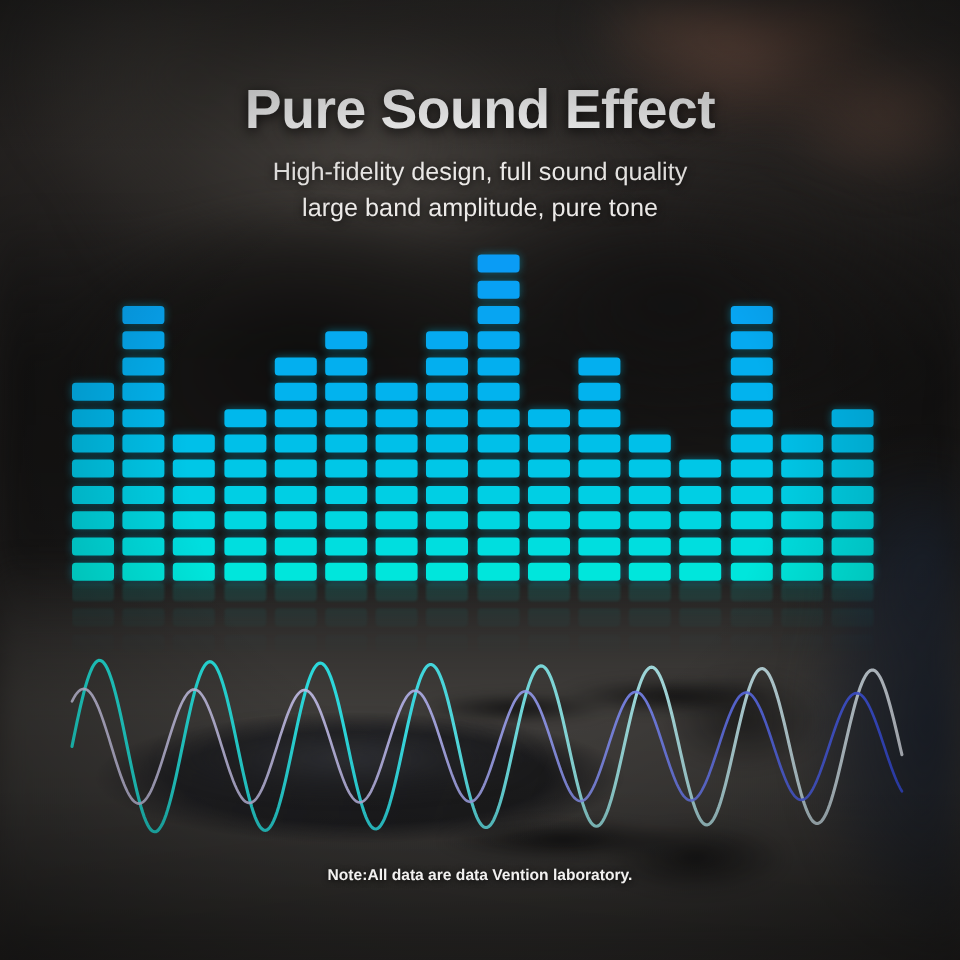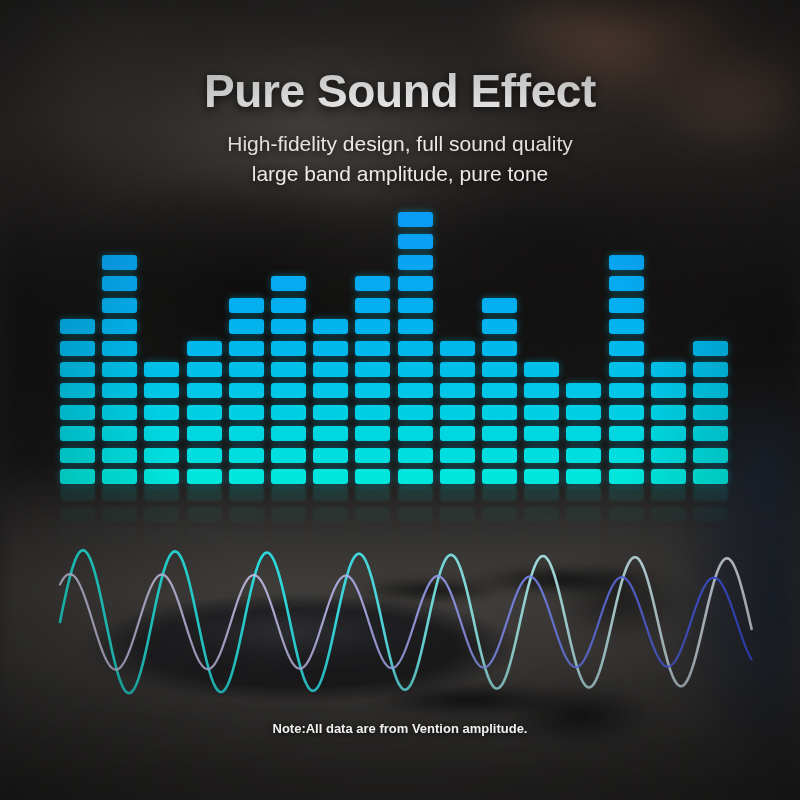--- a/index.html
+++ b/index.html
@@ -423,14 +423,14 @@
     </defs>
     <g id="wave-paths">
         <path d="M60.0,102.0L61.4,95.1L62.8,88.3L64.2,81.6L65.6,75.2L67.0,68.9L68.4,63.0L69.8,57.4L71.2,52.2L72.6,47.5L74.0,43.3L75.4,39.6L76.8,36.5L78.2,34.0L79.6,32.2L81.0,30.9L82.4,30.3L83.8,30.4L85.2,31.1L86.6,32.5L88.0,34.5L89.4,37.1L90.8,40.3L92.2,44.1L93.6,48.4L95.0,53.2L96.4,58.4L97.8,64.0L99.2,70.0L100.6,76.2L102.0,82.7L103.4,89.4L104.8,96.2L106.2,103.0L107.6,109.8L109.0,116.5L110.4,123.1L111.8,129.5L113.2,135.7L114.6,141.5L116.0,147.0L117.4,152.1L118.8,156.7L120.2,160.8L121.6,164.3L123.0,167.3L124.4,169.7L125.8,171.5L127.2,172.6L128.6,173.1L130.0,173.0L131.4,172.2L132.8,170.7L134.2,168.6L135.6,166.0L137.0,162.7L138.4,158.9L139.8,154.5L141.2,149.7L142.6,144.5L144.0,138.9L145.4,132.9L146.8,126.7L148.2,120.2L149.6,113.6L151.0,106.8L152.4,100.1L153.8,93.3L155.2,86.6L156.6,80.1L158.0,73.8L159.4,67.7L160.8,62.0L162.2,56.6L163.6,51.7L165.0,47.2L166.4,43.2L167.8,39.7L169.2,36.8L170.6,34.5L172.0,32.9L173.4,31.8L174.8,31.4L176.2,31.7L177.6,32.6L179.0,34.1L180.4,36.2L181.8,39.0L183.2,42.3L184.6,46.2L186.0,50.5L187.4,55.4L188.8,60.6L190.2,66.3L191.6,72.2L193.0,78.4L194.4,84.9L195.8,91.5L197.2,98.2L198.6,104.9L200.0,111.6L201.4,118.2L202.8,124.6L204.2,130.8L205.6,136.8L207.0,142.5L208.4,147.7L209.8,152.6L211.2,157.0L212.6,160.9L214.0,164.2L215.4,167.0L216.8,169.2L218.2,170.7L219.6,171.7L221.0,172.0L222.4,171.7L223.8,170.7L225.2,169.1L226.6,166.9L228.0,164.1L229.4,160.7L230.8,156.8L232.2,152.4L233.6,147.5L235.0,142.3L236.4,136.6L237.8,130.7L239.2,124.5L240.6,118.0L242.0,111.5L243.4,104.9L244.8,98.2L246.2,91.6L247.6,85.0L249.0,78.7L250.4,72.5L251.8,66.6L253.2,61.1L254.6,55.9L256.0,51.2L257.4,46.9L258.8,43.1L260.2,39.9L261.6,37.2L263.0,35.1L264.4,33.6L265.8,32.8L267.2,32.6L268.6,33.0L270.0,34.1L271.4,35.7L272.8,38.0L274.2,40.9L275.6,44.3L277.0,48.3L278.4,52.7L279.8,57.6L281.2,62.8L282.6,68.5L284.0,74.4L285.4,80.6L286.8,87.0L288.2,93.5L289.6,100.1L291.0,106.7L292.4,113.3L293.8,119.7L295.2,126.0L296.6,132.1L298.0,137.9L299.4,143.3L300.8,148.4L302.2,153.0L303.6,157.2L305.0,160.9L306.4,164.0L307.8,166.6L309.2,168.6L310.6,169.9L312.0,170.7L313.4,170.8L314.8,170.3L316.2,169.2L317.6,167.4L319.0,165.1L320.4,162.2L321.8,158.7L323.2,154.7L324.6,150.2L326.0,145.3L327.4,140.0L328.8,134.4L330.2,128.5L331.6,122.3L333.0,116.0L334.4,109.5L335.8,102.9L337.2,96.4L338.6,89.9L340.0,83.5L341.4,77.3L342.8,71.3L344.2,65.6L345.6,60.3L347.0,55.3L348.4,50.8L349.8,46.7L351.2,43.1L352.6,40.1L354.0,37.6L355.4,35.7L356.8,34.5L358.2,33.8L359.6,33.8L361.0,34.4L362.4,35.6L363.8,37.4L365.2,39.8L366.6,42.8L368.0,46.3L369.4,50.3L370.8,54.8L372.2,59.7L373.6,65.0L375.0,70.7L376.4,76.6L377.8,82.8L379.2,89.1L380.6,95.5L382.0,102.0L383.4,108.5L384.8,114.9L386.2,121.2L387.6,127.3L389.0,133.2L390.4,138.8L391.8,144.1L393.2,149.0L394.6,153.4L396.0,157.4L397.4,160.9L398.8,163.8L400.2,166.1L401.6,167.9L403.0,169.1L404.4,169.6L405.8,169.6L407.2,168.9L408.6,167.6L410.0,165.7L411.4,163.3L412.8,160.2L414.2,156.7L415.6,152.6L417.0,148.1L418.4,143.2L419.8,137.9L421.2,132.2L422.6,126.3L424.0,120.2L425.4,113.9L426.8,107.5L428.2,101.1L429.6,94.7L431.0,88.3L432.4,82.1L433.8,76.0L435.2,70.2L436.6,64.7L438.0,59.5L439.4,54.8L440.8,50.4L442.2,46.6L443.6,43.2L445.0,40.4L446.4,38.1L447.8,36.4L449.2,35.4L450.6,34.9L452.0,35.1L453.4,35.8L454.8,37.2L456.2,39.1L457.6,41.7L459.0,44.7L460.4,48.3L461.8,52.4L463.2,57.0L464.6,61.9L466.0,67.2L467.4,72.8L468.8,78.7L470.2,84.8L471.6,91.1L473.0,97.4L474.4,103.8L475.8,110.2L477.2,116.5L478.6,122.6L480.0,128.6L481.4,134.3L482.8,139.7L484.2,144.8L485.6,149.5L487.0,153.7L488.4,157.5L489.8,160.7L491.2,163.5L492.6,165.6L494.0,167.2L495.4,168.2L496.8,168.5L498.2,168.3L499.6,167.5L501.0,166.0L502.4,164.0L503.8,161.4L505.2,158.3L506.6,154.7L508.0,150.5L509.4,146.0L510.8,141.0L512.2,135.7L513.6,130.1L515.0,124.2L516.4,118.1L517.8,111.9L519.2,105.6L520.6,99.3L522.0,93.0L523.4,86.8L524.8,80.7L526.2,74.8L527.6,69.2L529.0,63.9L530.4,58.9L531.8,54.3L533.2,50.2L534.6,46.5L536.0,43.3L537.4,40.7L538.8,38.7L540.2,37.2L541.6,36.3L543.0,36.0L544.4,36.3L545.8,37.3L547.2,38.8L548.6,40.9L550.0,43.5L551.4,46.7L552.8,50.4L554.2,54.5L555.6,59.1L557.0,64.1L558.4,69.4L559.8,75.0L561.2,80.8L562.6,86.9L564.0,93.1L565.4,99.3L566.8,105.6L568.2,111.8L569.6,118.0L571.0,124.0L572.4,129.8L573.8,135.3L575.2,140.5L576.6,145.4L578.0,149.9L579.4,153.9L580.8,157.5L582.2,160.5L583.6,163.1L585.0,165.0L586.4,166.4L587.8,167.2L589.2,167.4L590.6,167.0L592.0,166.0L593.4,164.4L594.8,162.3L596.2,159.6L597.6,156.3L599.0,152.6L600.4,148.5L601.8,143.9L603.2,138.9L604.6,133.6L606.0,128.0L607.4,122.1L608.8,116.1L610.2,110.0L611.6,103.8L613.0,97.6L614.4,91.4L615.8,85.3L617.2,79.4L618.6,73.7L620.0,68.2L621.4,63.1L622.8,58.3L624.2,53.9L625.6,50.0L627.0,46.5L628.4,43.6L629.8,41.2L631.2,39.3L632.6,38.0L634.0,37.3L635.4,37.2L636.8,37.7L638.2,38.8L639.6,40.4L641.0,42.6L642.4,45.4L643.8,48.6L645.2,52.4L646.6,56.6L648.0,61.2L649.4,66.2L650.8,71.5L652.2,77.1L653.6,82.9L655.0,88.9L656.4,95.0L657.8,101.1L659.2,107.3L660.6,113.4L662.0,119.4L663.4,125.2L664.8,130.9L666.2,136.2L667.6,141.3L669.0,146.0L670.4,150.2L671.8,154.1L673.2,157.4L674.6,160.3L676.0,162.6L677.4,164.4L678.8,165.5L680.2,166.2L681.6,166.2L683.0,165.6L684.4,164.5L685.8,162.8L687.2,160.5L688.6,157.7L690.0,154.4L691.4,150.6L692.8,146.4L694.2,141.8L695.6,136.8L697.0,131.5L698.4,125.9L699.8,120.1L701.2,114.2L702.6,108.1L704.0,102.0L705.4,95.9L706.8,89.9L708.2,83.9L709.6,78.2L711.0,72.6L712.4,67.3L713.8,62.4L715.2,57.8L716.6,53.6L718.0,49.9L719.4,46.6L720.8,43.9L722.2,41.7L723.6,40.0L725.0,38.9L726.4,38.4L727.8,38.4L729.2,39.1L730.6,40.3L732.0,42.1L733.4,44.4L734.8,47.2L736.2,50.6L737.6,54.4L739.0,58.6L740.4,63.3L741.8,68.3L743.2,73.6L744.6,79.1L746.0,84.9L747.4,90.8L748.8,96.8L750.2,102.9L751.6,108.9" fill="none" stroke="url(#gradCyan)" stroke-width="2.6" stroke-linecap="round" opacity="0.98"></path>
         <path d="M60.0,64.4L61.4,61.7L62.8,59.4L64.2,57.5L65.6,56.0L67.0,54.9L68.4,54.3L69.8,54.1L71.2,54.3L72.6,54.9L74.0,56.0L75.4,57.5L76.8,59.4L78.2,61.7L79.6,64.4L81.0,67.4L82.4,70.7L83.8,74.3L85.2,78.2L86.6,82.3L88.0,86.5L89.4,90.9L90.8,95.4L92.2,100.0L93.6,104.5L95.0,109.1L96.4,113.6L97.8,117.9L99.2,122.2L100.6,126.2L102.0,130.0L103.4,133.6L104.8,136.8L106.2,139.8L107.6,142.4L109.0,144.6L110.4,146.5L111.8,147.9L113.2,148.9L114.6,149.5L116.0,149.7L117.4,149.4L118.8,148.7L120.2,147.6L121.6,146.0L123.0,144.0L124.4,141.7L125.8,139.0L127.2,136.0L128.6,132.6L130.0,129.0L131.4,125.1L132.8,121.0L134.2,116.8L135.6,112.4L137.0,107.9L138.4,103.4L139.8,98.8L141.2,94.3L142.6,89.9L144.0,85.5L145.4,81.4L146.8,77.4L148.2,73.6L149.6,70.1L151.0,66.9L152.4,64.0L153.8,61.5L155.2,59.3L156.6,57.5L158.0,56.2L159.4,55.2L160.8,54.7L162.2,54.6L163.6,54.9L165.0,55.7L166.4,56.9L167.8,58.5L169.2,60.5L170.6,62.9L172.0,65.6L173.4,68.7L174.8,72.1L176.2,75.7L177.6,79.6L179.0,83.7L180.4,87.9L181.8,92.3L183.2,96.8L184.6,101.3L186.0,105.8L187.4,110.3L188.8,114.7L190.2,119.0L191.6,123.1L193.0,127.0L194.4,130.8L195.8,134.2L197.2,137.3L198.6,140.2L200.0,142.6L201.4,144.7L202.8,146.5L204.2,147.8L205.6,148.6L207.0,149.1L208.4,149.1L209.8,148.7L211.2,147.9L212.6,146.7L214.0,145.0L215.4,143.0L216.8,140.5L218.2,137.8L219.6,134.7L221.0,131.3L222.4,127.6L223.8,123.7L225.2,119.6L226.6,115.4L228.0,111.0L229.4,106.6L230.8,102.1L232.2,97.6L233.6,93.1L235.0,88.8L236.4,84.5L237.8,80.4L239.2,76.5L240.6,72.9L242.0,69.5L243.4,66.4L244.8,63.7L246.2,61.3L247.6,59.2L249.0,57.6L250.4,56.3L251.8,55.5L253.2,55.1L254.6,55.1L256.0,55.6L257.4,56.5L258.8,57.8L260.2,59.5L261.6,61.6L263.0,64.0L264.4,66.8L265.8,70.0L267.2,73.4L268.6,77.1L270.0,81.0L271.4,85.1L272.8,89.3L274.2,93.7L275.6,98.1L277.0,102.6L278.4,107.0L279.8,111.4L281.2,115.8L282.6,120.0L284.0,124.0L285.4,127.8L286.8,131.4L288.2,134.8L289.6,137.8L291.0,140.5L292.4,142.8L293.8,144.8L295.2,146.4L296.6,147.6L298.0,148.3L299.4,148.7L300.8,148.6L302.2,148.0L303.6,147.1L305.0,145.8L306.4,144.0L307.8,141.9L309.2,139.4L310.6,136.5L312.0,133.4L313.4,130.0L314.8,126.3L316.2,122.4L317.6,118.3L319.0,114.0L320.4,109.7L321.8,105.2L323.2,100.8L324.6,96.4L326.0,92.0L327.4,87.7L328.8,83.5L330.2,79.5L331.6,75.8L333.0,72.2L334.4,69.0L335.8,66.0L337.2,63.4L338.6,61.1L340.0,59.2L341.4,57.7L342.8,56.6L344.2,55.9L345.6,55.6L347.0,55.7L348.4,56.3L349.8,57.3L351.2,58.7L352.6,60.5L354.0,62.7L355.4,65.2L356.8,68.1L358.2,71.3L359.6,74.7L361.0,78.4L362.4,82.3L363.8,86.4L365.2,90.7L366.6,95.0L368.0,99.4L369.4,103.8L370.8,108.2L372.2,112.6L373.6,116.8L375.0,120.9L376.4,124.9L377.8,128.6L379.2,132.1L380.6,135.3L382.0,138.2L383.4,140.8L384.8,143.0L386.2,144.8L387.6,146.3L389.0,147.3L390.4,147.9L391.8,148.2L393.2,147.9L394.6,147.3L396.0,146.3L397.4,144.8L398.8,143.0L400.2,140.8L401.6,138.2L403.0,135.3L404.4,132.1L405.8,128.6L407.2,124.9L408.6,121.0L410.0,116.9L411.4,112.7L412.8,108.3L414.2,104.0L415.6,99.6L417.0,95.2L418.4,90.9L419.8,86.7L421.2,82.6L422.6,78.7L424.0,75.0L425.4,71.6L426.8,68.5L428.2,65.6L429.6,63.1L431.0,61.0L432.4,59.2L433.8,57.8L435.2,56.8L436.6,56.2L438.0,56.1L439.4,56.4L440.8,57.1L442.2,58.2L443.6,59.7L445.0,61.5L446.4,63.8L447.8,66.4L449.2,69.3L450.6,72.5L452.0,76.0L453.4,79.8L454.8,83.7L456.2,87.8L457.6,92.0L459.0,96.3L460.4,100.7L461.8,105.1L463.2,109.4L464.6,113.7L466.0,117.8L467.4,121.9L468.8,125.7L470.2,129.3L471.6,132.7L473.0,135.8L474.4,138.6L475.8,141.0L477.2,143.1L478.6,144.8L480.0,146.1L481.4,147.0L482.8,147.5L484.2,147.6L485.6,147.3L487.0,146.6L488.4,145.4L489.8,143.9L491.2,141.9L492.6,139.6L494.0,137.0L495.4,134.1L496.8,130.8L498.2,127.3L499.6,123.6L501.0,119.6L502.4,115.5L503.8,111.3L505.2,107.0L506.6,102.7L508.0,98.3L509.4,94.0L510.8,89.8L512.2,85.7L513.6,81.7L515.0,77.9L516.4,74.3L517.8,71.0L519.2,68.0L520.6,65.3L522.0,62.9L523.4,60.9L524.8,59.2L526.2,58.0L527.6,57.1L529.0,56.7L530.4,56.6L531.8,57.0L533.2,57.8L534.6,59.0L536.0,60.6L537.4,62.6L538.8,64.9L540.2,67.6L541.6,70.6L543.0,73.8L544.4,77.4L545.8,81.1L547.2,85.0L548.6,89.1L550.0,93.3L551.4,97.6L552.8,101.9L554.2,106.3L555.6,110.5L557.0,114.7L558.4,118.8L559.8,122.7L561.2,126.5L562.6,130.0L564.0,133.3L565.4,136.2L566.8,138.9L568.2,141.2L569.6,143.2L571.0,144.7L572.4,145.9L573.8,146.7L575.2,147.1L576.6,147.1L578.0,146.6L579.4,145.8L580.8,144.5L582.2,142.9L583.6,140.9L585.0,138.5L586.4,135.8L587.8,132.8L589.2,129.5L590.6,126.0L592.0,122.2L593.4,118.3L594.8,114.2L596.2,110.0L597.6,105.8L599.0,101.5L600.4,97.2L601.8,92.9L603.2,88.7L604.6,84.7L606.0,80.8L607.4,77.1L608.8,73.7L610.2,70.5L611.6,67.6L613.0,65.0L614.4,62.7L615.8,60.8L617.2,59.3L618.6,58.2L620.0,57.5L621.4,57.1L622.8,57.2L624.2,57.7L625.6,58.6L627.0,59.9L628.4,61.6L629.8,63.7L631.2,66.1L632.6,68.8L634.0,71.8L635.4,75.1L636.8,78.7L638.2,82.4L639.6,86.4L641.0,90.4L642.4,94.6L643.8,98.9L645.2,103.2L646.6,107.4L648.0,111.6L649.4,115.8L650.8,119.8L652.2,123.6L653.6,127.2L655.0,130.6L656.4,133.8L657.8,136.6L659.2,139.2L660.6,141.3L662.0,143.2L663.4,144.6L664.8,145.7L666.2,146.4L667.6,146.6L669.0,146.5L670.4,145.9L671.8,145.0L673.2,143.6L674.6,141.9L676.0,139.8L677.4,137.4L678.8,134.6L680.2,131.6L681.6,128.2L683.0,124.7L684.4,120.9L685.8,117.0L687.2,112.9L688.6,108.7L690.0,104.5L691.4,100.2L692.8,96.0L694.2,91.8L695.6,87.7L697.0,83.8L698.4,80.0L699.8,76.4L701.2,73.1L702.6,70.0L704.0,67.2L705.4,64.7L706.8,62.6L708.2,60.8L709.6,59.4L711.0,58.4L712.4,57.8L713.8,57.6L715.2,57.8L716.6,58.4L718.0,59.4L719.4,60.8L720.8,62.6L722.2,64.7L723.6,67.2L725.0,70.0L726.4,73.1L727.8,76.4L729.2,80.0L730.6,83.7L732.0,87.7L733.4,91.7L734.8,95.9L736.2,100.1L737.6,104.3L739.0,108.6L740.4,112.7L741.8,116.7L743.2,120.7L744.6,124.4L746.0,127.9L747.4,131.2L748.8,134.2L750.2,137.0L751.6,139.4" fill="none" stroke="url(#gradViolet)" stroke-width="2.2" stroke-linecap="round" opacity="0.9"></path>
       </g>
     <line id="axis-line" x1="60" y1="102" x2="750" y2="102" stroke="url(#gradLine)" stroke-width="5" stroke-linecap="round"></line>
   </svg>
 
   <div class="bg-layer" id="bg-vignette"></div>
 
-  <div id="note">Note:All data are from Vention amplitude.</div>
+  <div id="note">Note:All data are data Vention laboratory.</div>
 </div>
 
 </body></html>

